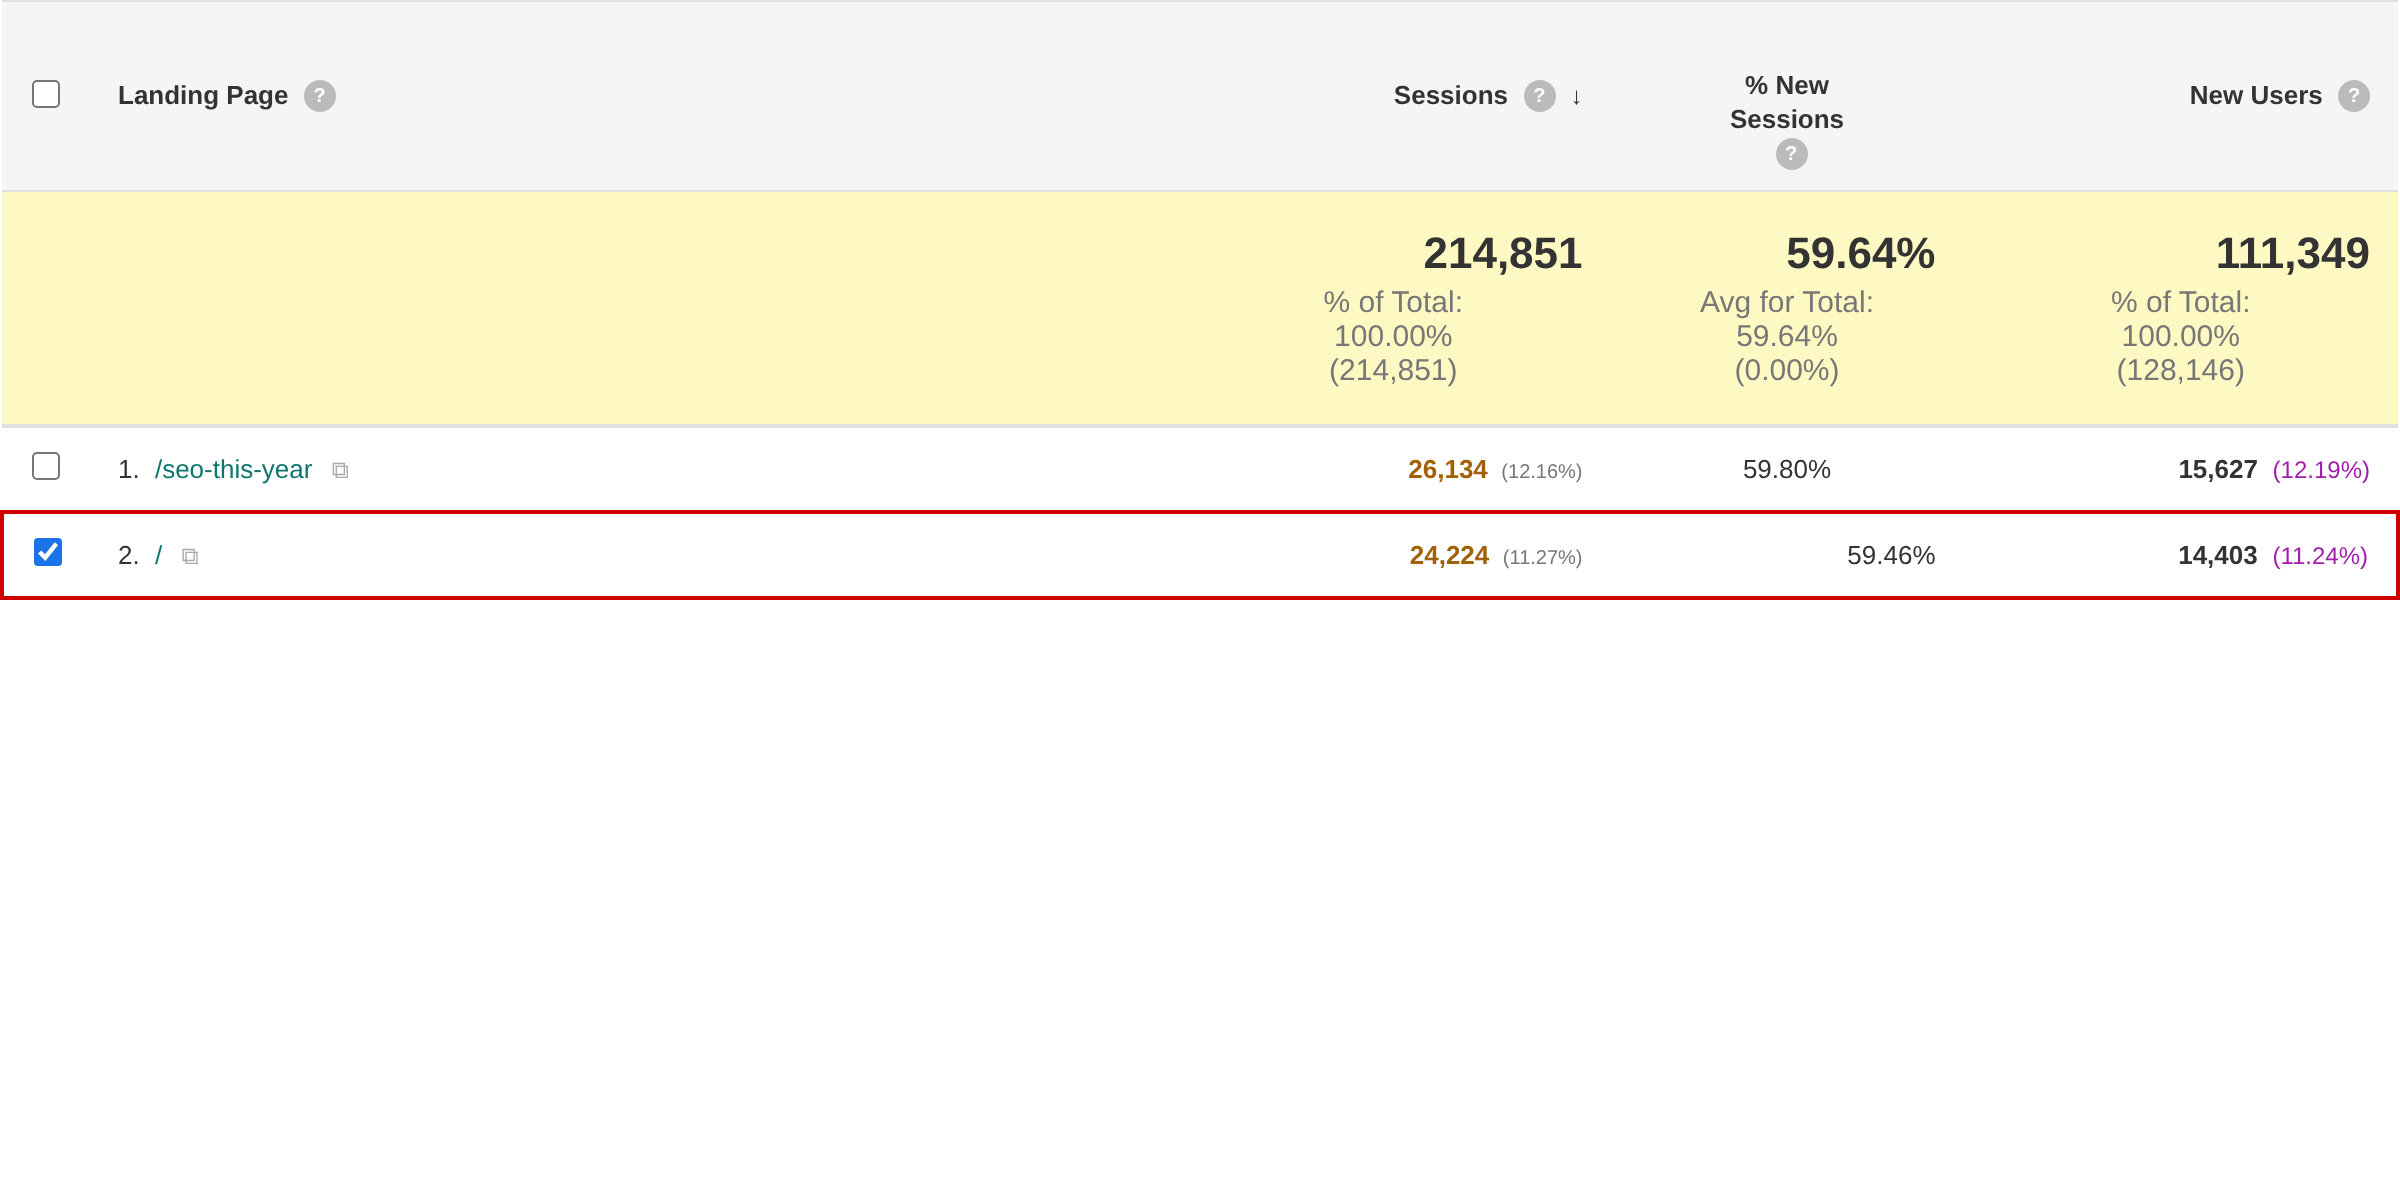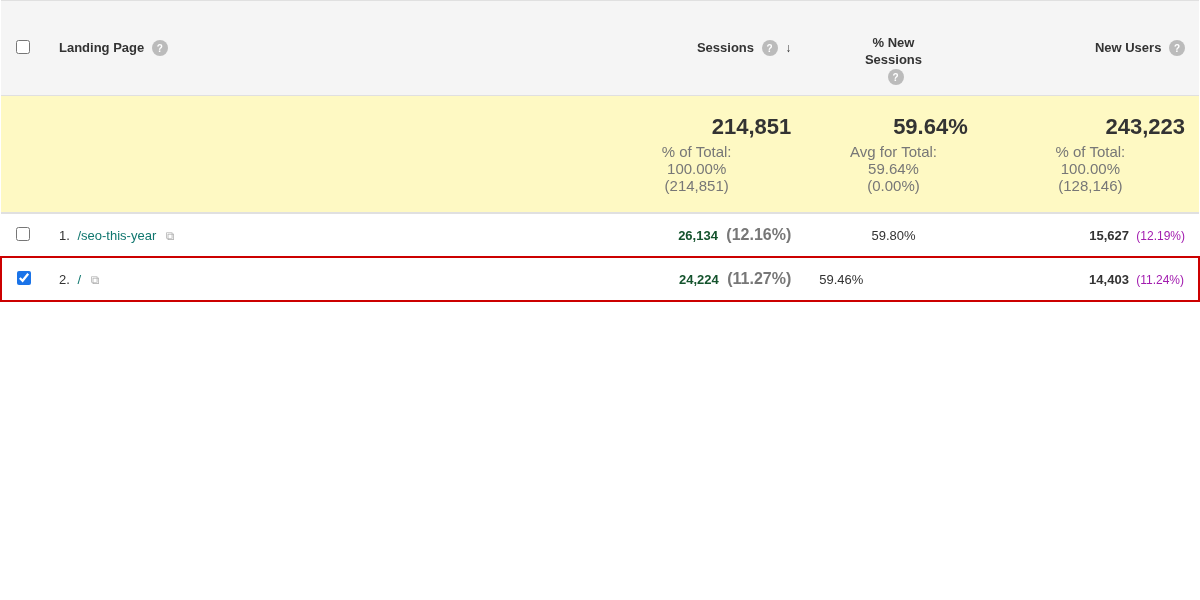--- a/index.html
+++ b/index.html
@@ -97,27 +97,27 @@
       display: inline-block;
       margin-left: 6px;
       color: #aaa;
       font-size: 12px;
       cursor: pointer;
     }
 
     
     .sessions-main {
       font-weight: bold;
-      color: #14532d;
+      color: #a16207;
     }
 
     .sessions-pct {
       color: #777;
-      font-weight: bold;
-      font-size: 16px;
+      font-weight: normal;
+      font-size: 10px;
       margin-left: 4px;
     }
 
     
     .users-main {
       font-weight: bold;
       color: #333;
     }
 
     .users-pct {
@@ -243,21 +243,21 @@
       </td>
       <td class="new-sessions-col">
         <span class="summary-value">59.64%</span>
         <span class="summary-sub">
           <span>Avg for Total:</span><br>
           <span>59.64%</span><br>
           <span>(0.00%)</span>
         </span>
       </td>
       <td class="new-users-col">
-        <span class="summary-value">243,223</span>
+        <span class="summary-value">111,349</span>
         <span class="summary-sub">
           <span>% of Total:</span><br>
           <span>100.00%</span><br>
           <span>(128,146)</span>
         </span>
       </td>
     </tr>
 
   <tr class="data-row">
         <td class="checkbox-col"><input type="checkbox" style=""></td>
@@ -271,17 +271,17 @@
         <td class="new-users-col"><span class="users-main">15,627</span><span class="users-pct"> (12.19%)</span></td>
       </tr>
       <tr class="data-row row-selected">
         <td class="checkbox-col"><input type="checkbox" checked="" style="accent-color: rgb(26, 115, 232);"></td>
         <td class="landing-col">
     <span class="row-num">2.</span>
     <a href="#" class="page-link">/</a>
     <span class="copy-icon">⧉</span>
   </td>
         <td class="sessions-col"><span class="sessions-main">24,224</span><span class="sessions-pct"> (11.27%)</span></td>
-        <td class="new-sessions-col" style="text-align: left;">59.46%</td>
+        <td class="new-sessions-col" style="text-align: right;">59.46%</td>
         <td class="new-users-col"><span class="users-main">14,403</span><span class="users-pct"> (11.24%)</span></td>
       </tr>
     </tbody>
 </table>
 
 </body></html>

